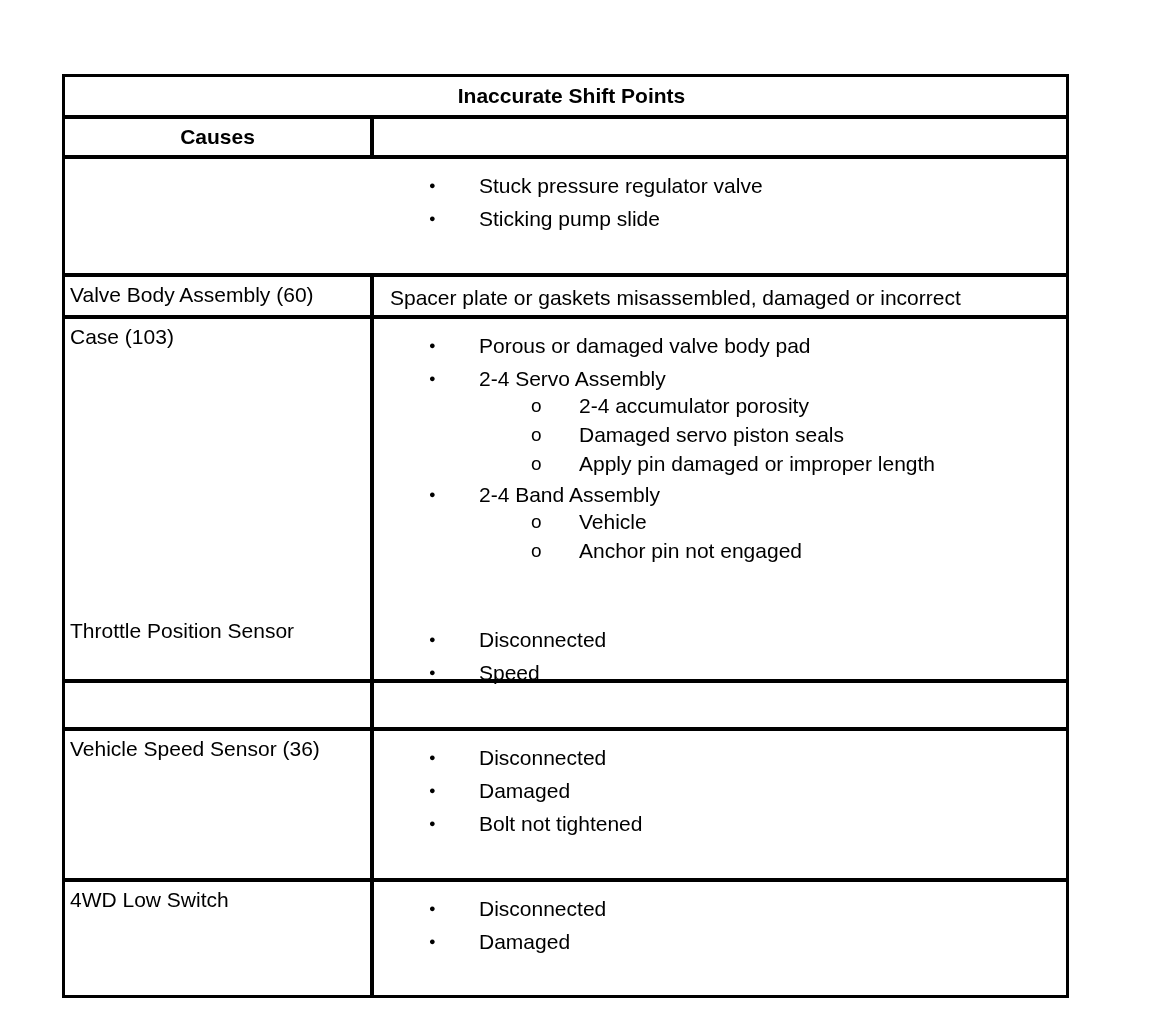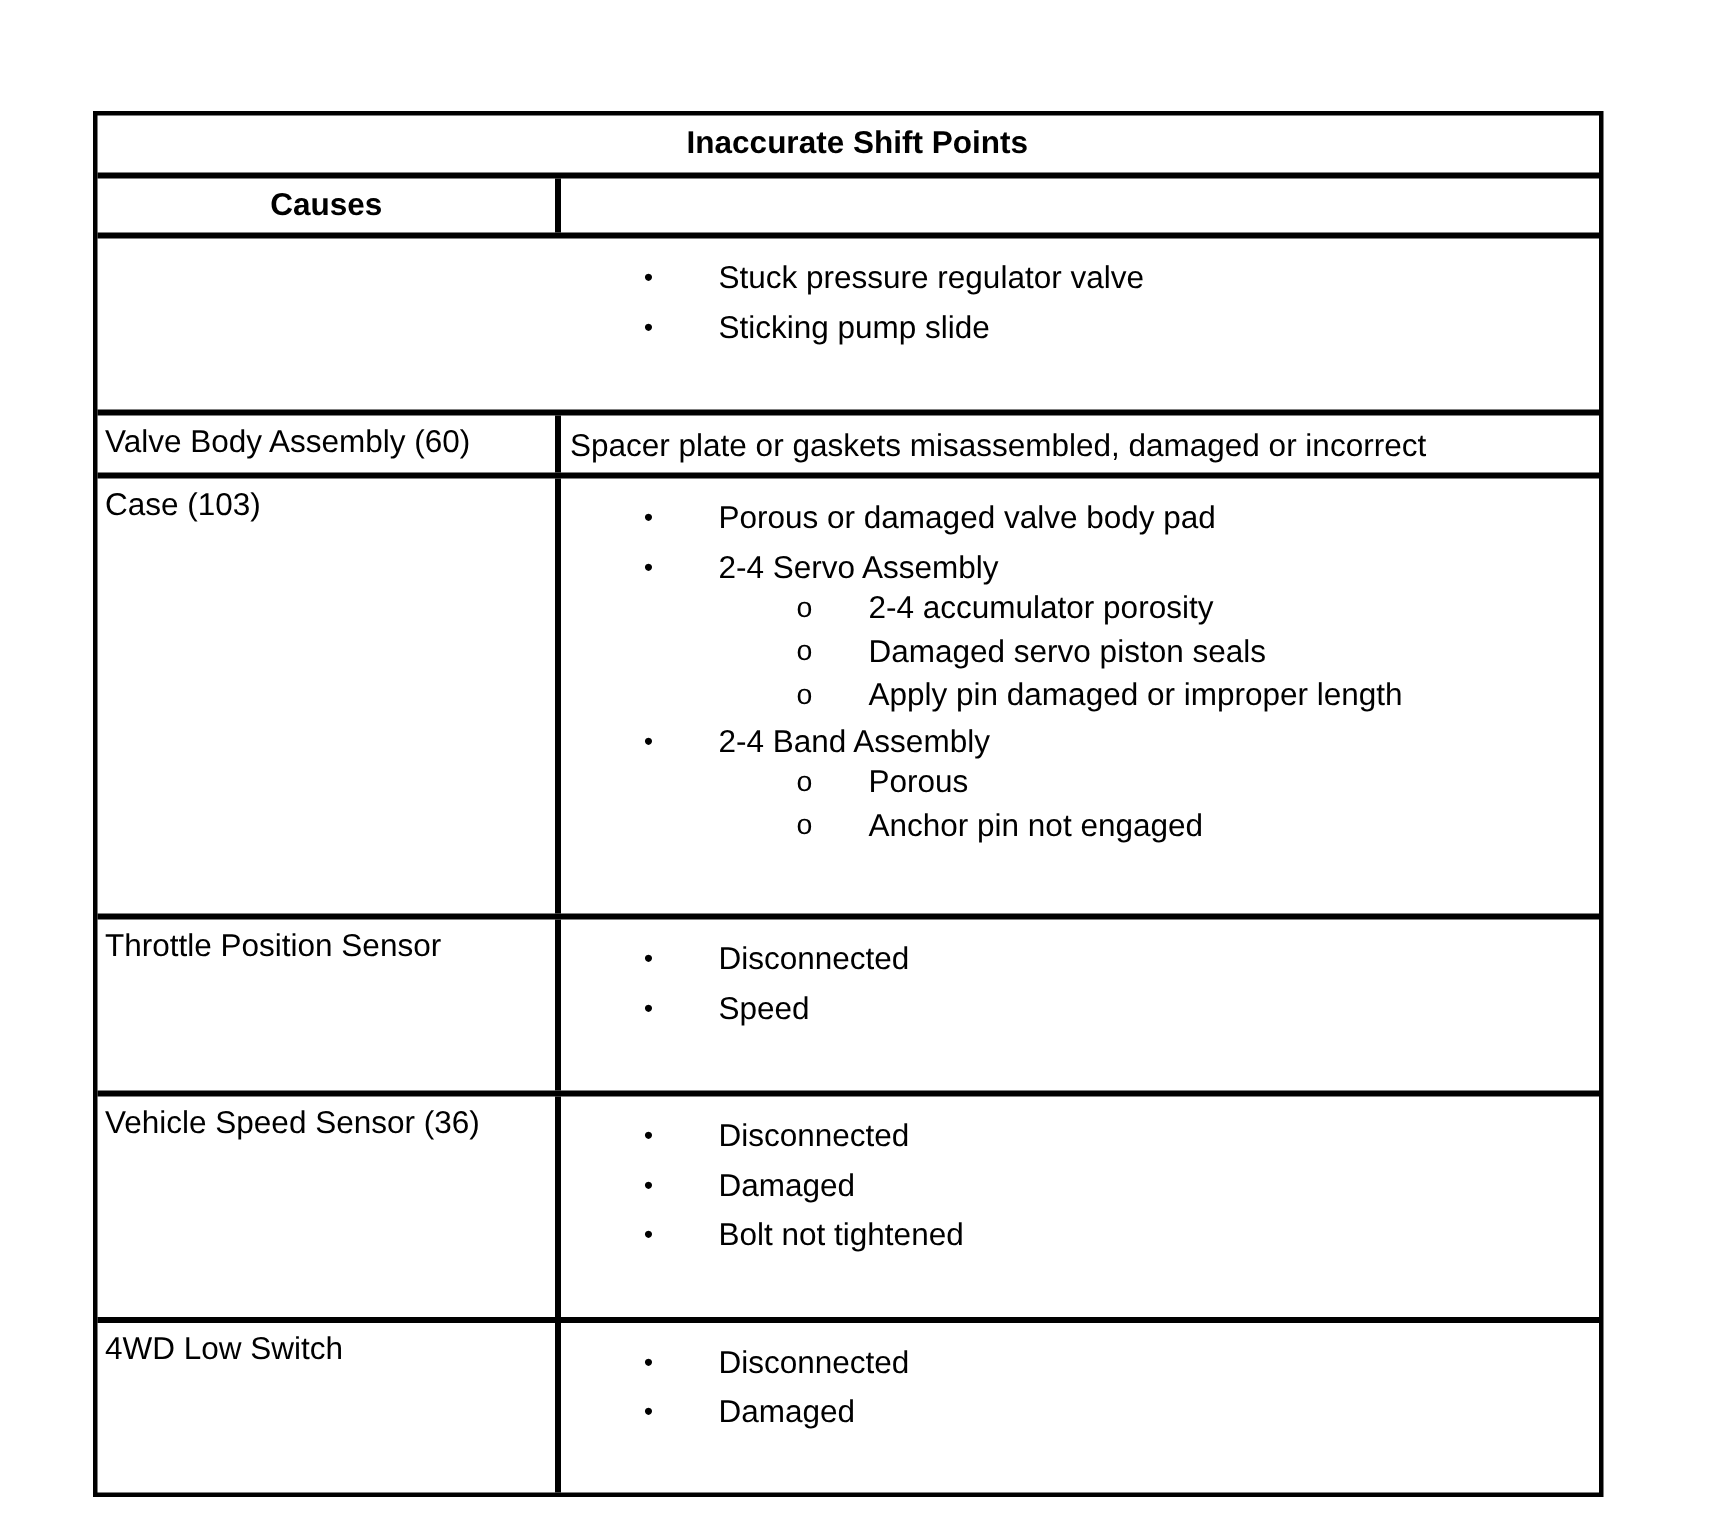--- a/index.html
+++ b/index.html
@@ -10,21 +10,21 @@
   .title { top: 0; height: 42px; display: flex; align-items: center; justify-content: center; font-weight: bold; font-size: 21px; padding-left: 12px; }
   .cell-l { position: absolute; left: 0; top: 0; bottom: 0; width: 309px; box-sizing: border-box; border-right: 4px solid #000; padding: 6px 0 0 5px; font-size: 21px; }
   .cell-r { position: absolute; left: 309px; right: 0; top: 0; bottom: 0; box-sizing: border-box; font-size: 21px; }
   .hdr .cell-l, .hdr .cell-r { display: flex; align-items: center; justify-content: center; font-weight: bold; padding: 0; }
   ul.b { list-style: none; margin: 0; padding: 10px 0 0 0; }
   ul.b > li { position: relative; padding-left: 105px; line-height: 33px; }
   ul.b > li::before { content: "\25CF"; position: absolute; left: 55px; top: 0; font-size: 11px; }
   ul.s { list-style: none; margin: -4px 0 0 0; padding: 0; }
   ul.s > li { position: relative; padding-left: 100px; line-height: 29px; }
   ul.s > li::before { content: "o"; position: absolute; left: 52px; top: 0; font-size: 19px; }
-  .plain { padding: 9px 0 0 6px; white-space: nowrap; }
+  .plain { padding: 9px 0 0 16px; white-space: nowrap; }
 </style>
 </head>
 <body>
 
 <div class="tbl">
   <div class="row title">Inaccurate Shift Points</div>
 
   <div class="row hdr" style="top:42px;height:40px;">
     <div class="cell-l">Causes</div>
   </div>
@@ -36,35 +36,35 @@
         <li>Sticking pump slide</li>
       </ul>
     </div>
   </div>
 
   <div class="row" style="top:200px;height:42px;">
     <div class="cell-l">Valve Body Assembly (60)</div>
     <div class="cell-r plain">Spacer plate or gaskets misassembled, damaged or incorrect</div>
   </div>
 
-  <div class="row" style="top:242px;height:294px;">
+  <div class="row" style="top:242px;height:364px;">
     <div class="cell-l">Case (103)</div>
     <div class="cell-r">
       <ul class="b">
         <li><span>Porous or damaged valve body pad</span></li>
         <li><span>2-4 Servo Assembly</span>
           <ul class="s">
             <li>2-4 accumulator porosity</li>
             <li>Damaged servo piston seals</li>
             <li>Apply pin damaged or improper length</li>
           </ul>
         </li>
         <li><span>2-4 Band Assembly</span>
           <ul class="s">
-            <li>Porous</li>
+            <li>Vehicle</li>
             <li>Anchor pin not engaged</li>
           </ul>
         </li>
       </ul>
     </div>
   </div>
 
   <div class="row" style="top:536px;height:118px;">
     <div class="cell-l">Throttle Position Sensor</div>
     <div class="cell-r">

